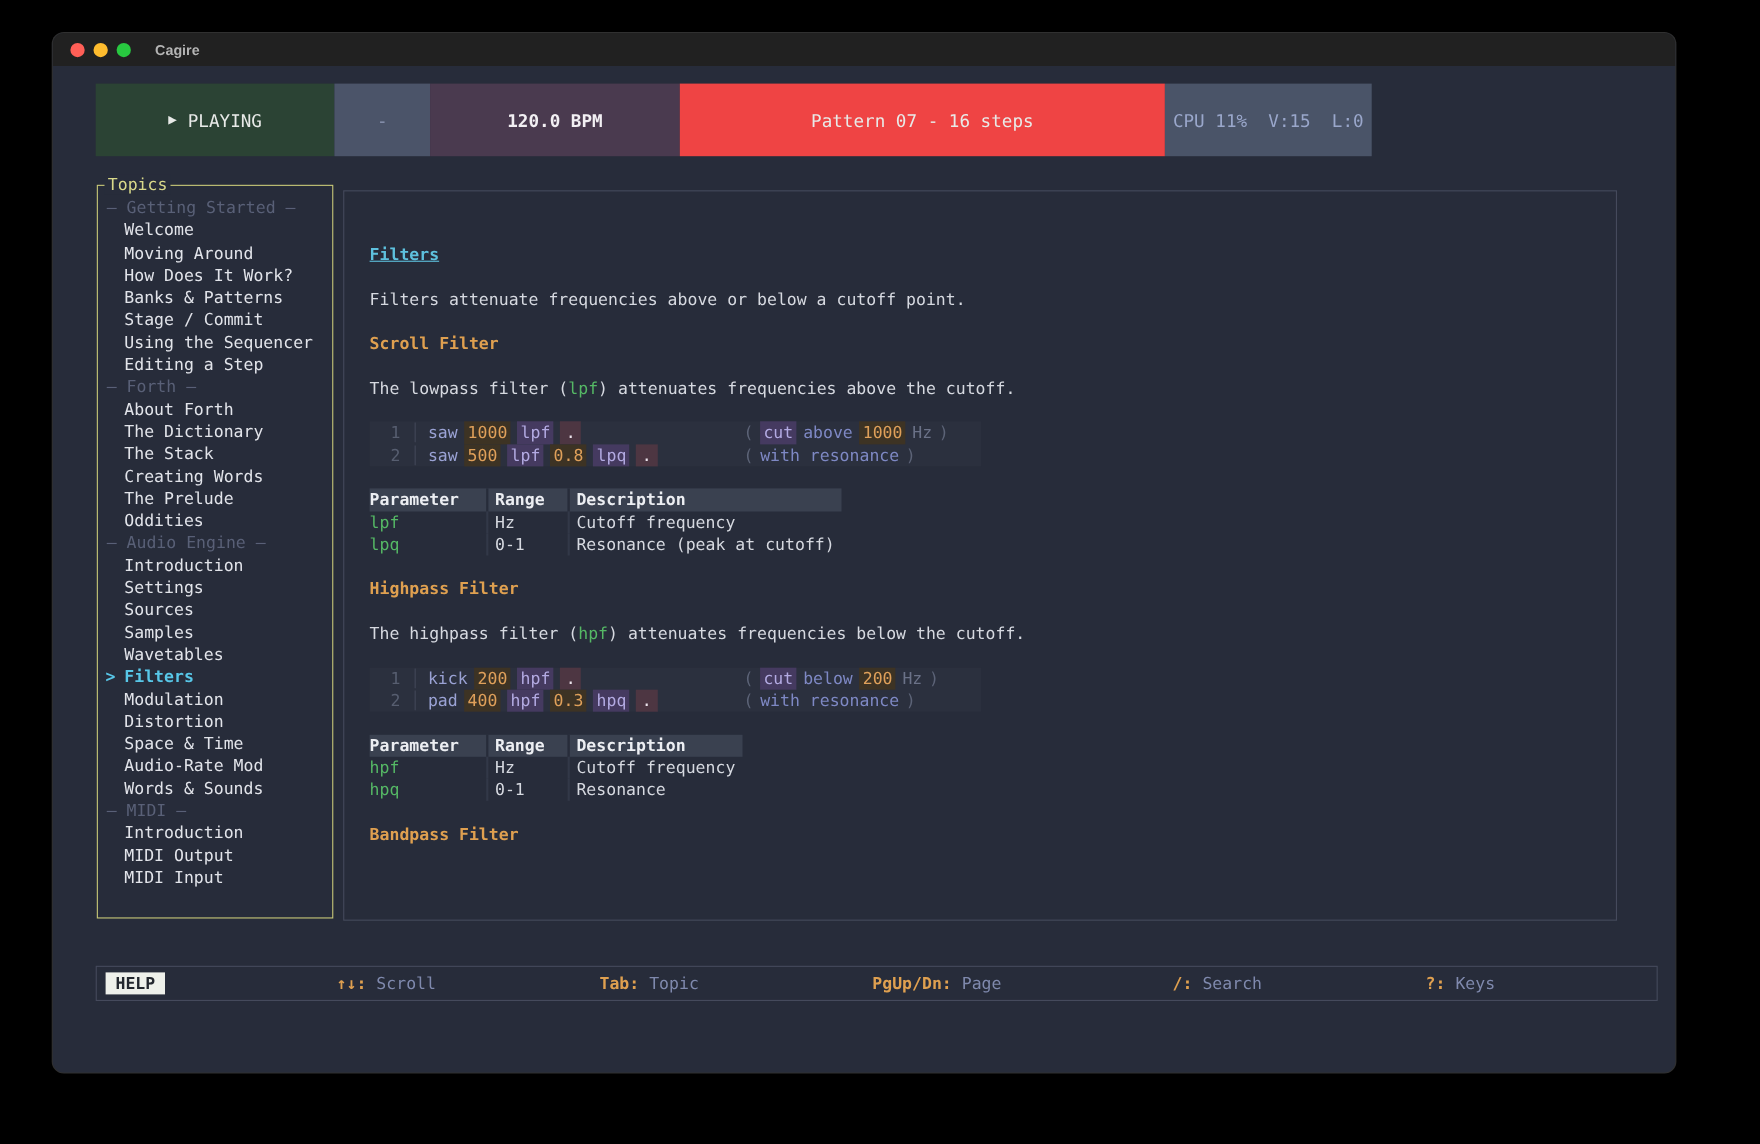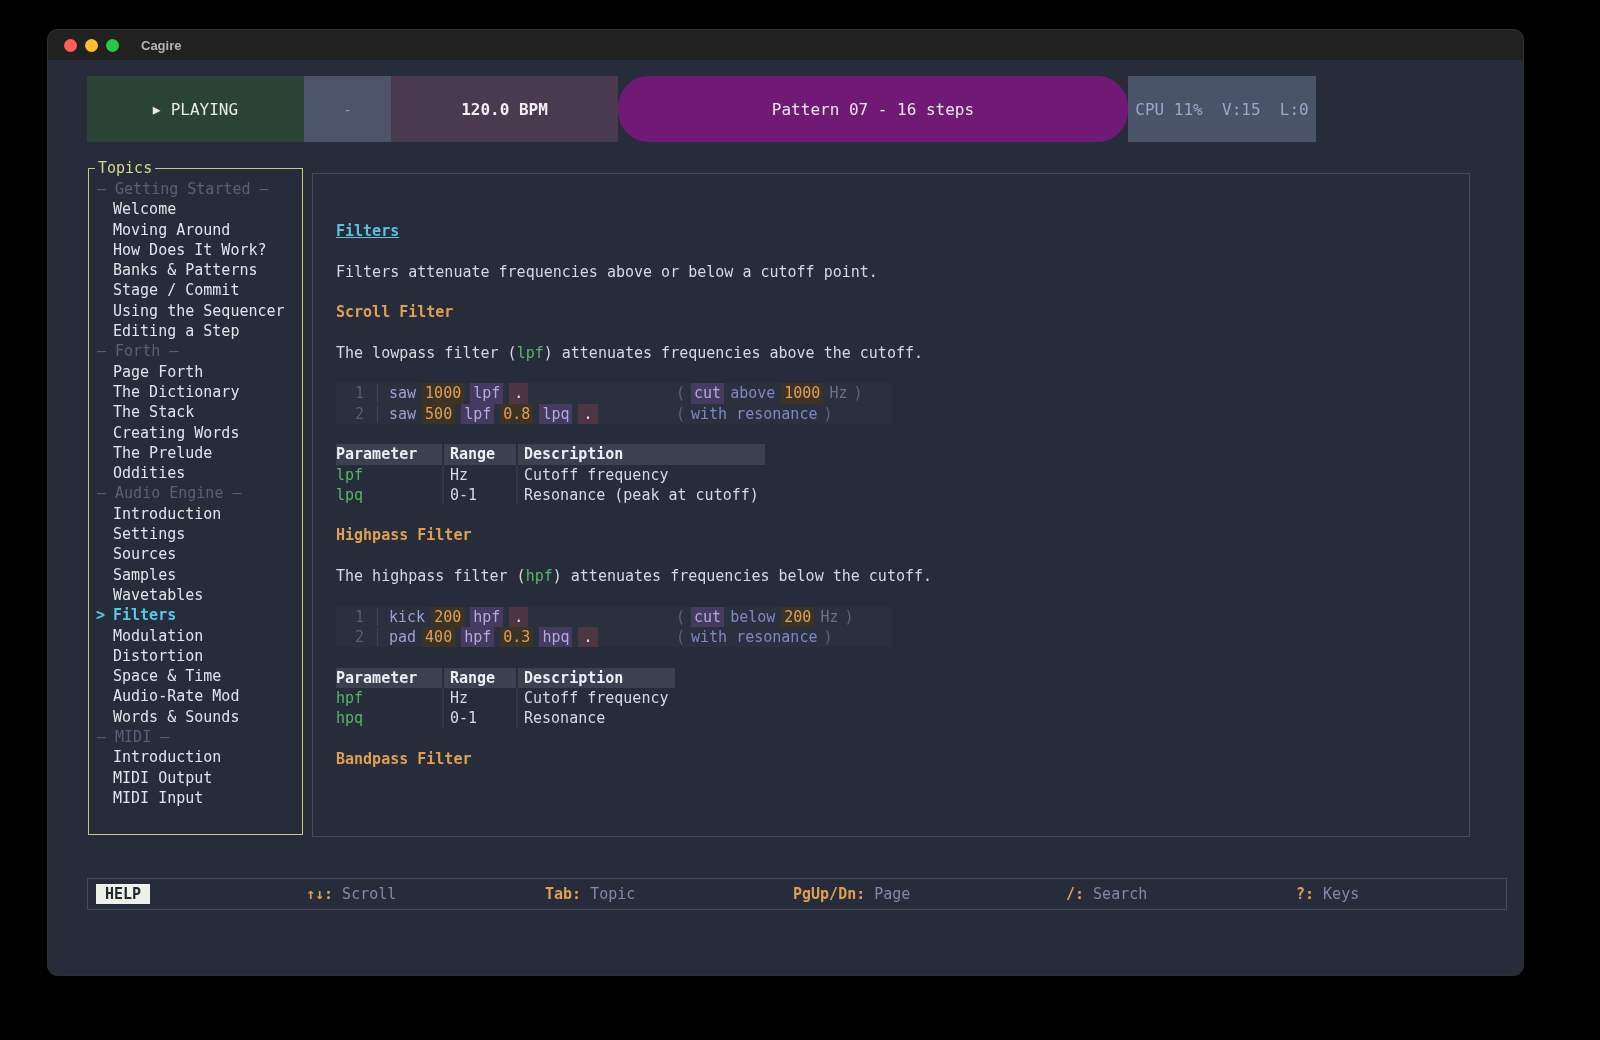--- a/index.html
+++ b/index.html
@@ -15,21 +15,21 @@
   .win-title { margin-left:14px; font-family:"Liberation Sans", sans-serif; font-size:13px;
                font-weight:bold; color:#b4b4b4; }
   
   .statusbar { position:absolute; left:39px; top:46px; width:1420px; height:66px;
                display:flex; font-size:16px; color:#e8eae8; }
   .seg { display:flex; align-items:center; justify-content:center; white-space:pre; }
   .seg-playing { width:217px; background:#2b4334; }
   .seg-dash    { width:87px;  background:#4b5469; color:#8a94b0; }
   .seg-bpm     { width:227px; background:#4a3a4f; font-weight:bold; color:#f2eff3; }
   .seg-bank    { width:204px; background:#2c4a49; }
-  .seg-pattern { width:510px; background:#701a75;border-radius:31px; }
+  .seg-pattern { width:441px; background:#ef4444; }
   .seg-cpu     { width:188px; background:#4a5468; color:#9aa7cb; }
   .play-icon { font-size:13px; margin-right:10px; }
   
   .sidebar { position:absolute; left:40px; top:138px; width:215px; height:667px;
              border:1px solid #c9c978; }
   .sidebar-title { position:absolute; top:-10px; left:6px; padding:0 3px; background:#272c3a;
                    color:#d9d98a; font-size:15px; line-height:18px; }
   .side-list { padding-top:10px; font-size:15px; }
   .srow { position:relative; padding-left:24px; line-height:20.3px; height:20.3px;
           color:#e2e4ea; white-space:pre; cursor:default; }
@@ -118,21 +118,21 @@
         <div class="srow item"><span class="arrow"></span><span class="slabel">Banks &amp; Patterns</span></div>
 
         <div class="srow item"><span class="arrow"></span><span class="slabel">Stage / Commit</span></div>
 
         <div class="srow item"><span class="arrow"></span><span class="slabel">Using the Sequencer</span></div>
 
         <div class="srow item"><span class="arrow"></span><span class="slabel">Editing a Step</span></div>
 
         <div class="srow section"><span class="arrow"></span><span class="slabel">– Forth –</span></div>
 
-        <div class="srow item"><span class="arrow"></span><span class="slabel">Page Forth</span></div>
+        <div class="srow item"><span class="arrow"></span><span class="slabel">About Forth</span></div>
 
         <div class="srow item"><span class="arrow"></span><span class="slabel">The Dictionary</span></div>
 
         <div class="srow item"><span class="arrow"></span><span class="slabel">The Stack</span></div>
 
         <div class="srow item"><span class="arrow"></span><span class="slabel">Creating Words</span></div>
 
         <div class="srow item"><span class="arrow"></span><span class="slabel">The Prelude</span></div>
 
         <div class="srow item"><span class="arrow"></span><span class="slabel">Oddities</span></div>

